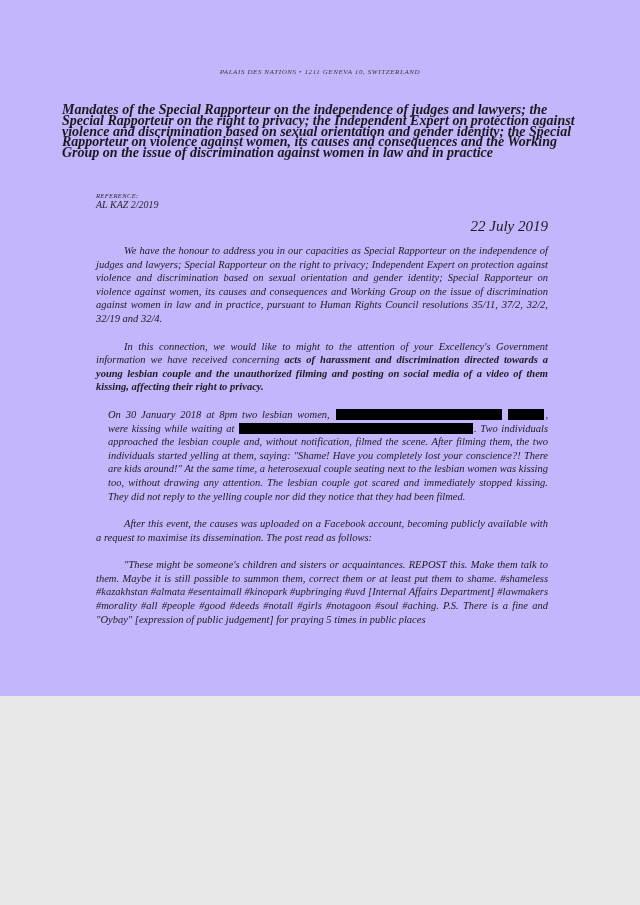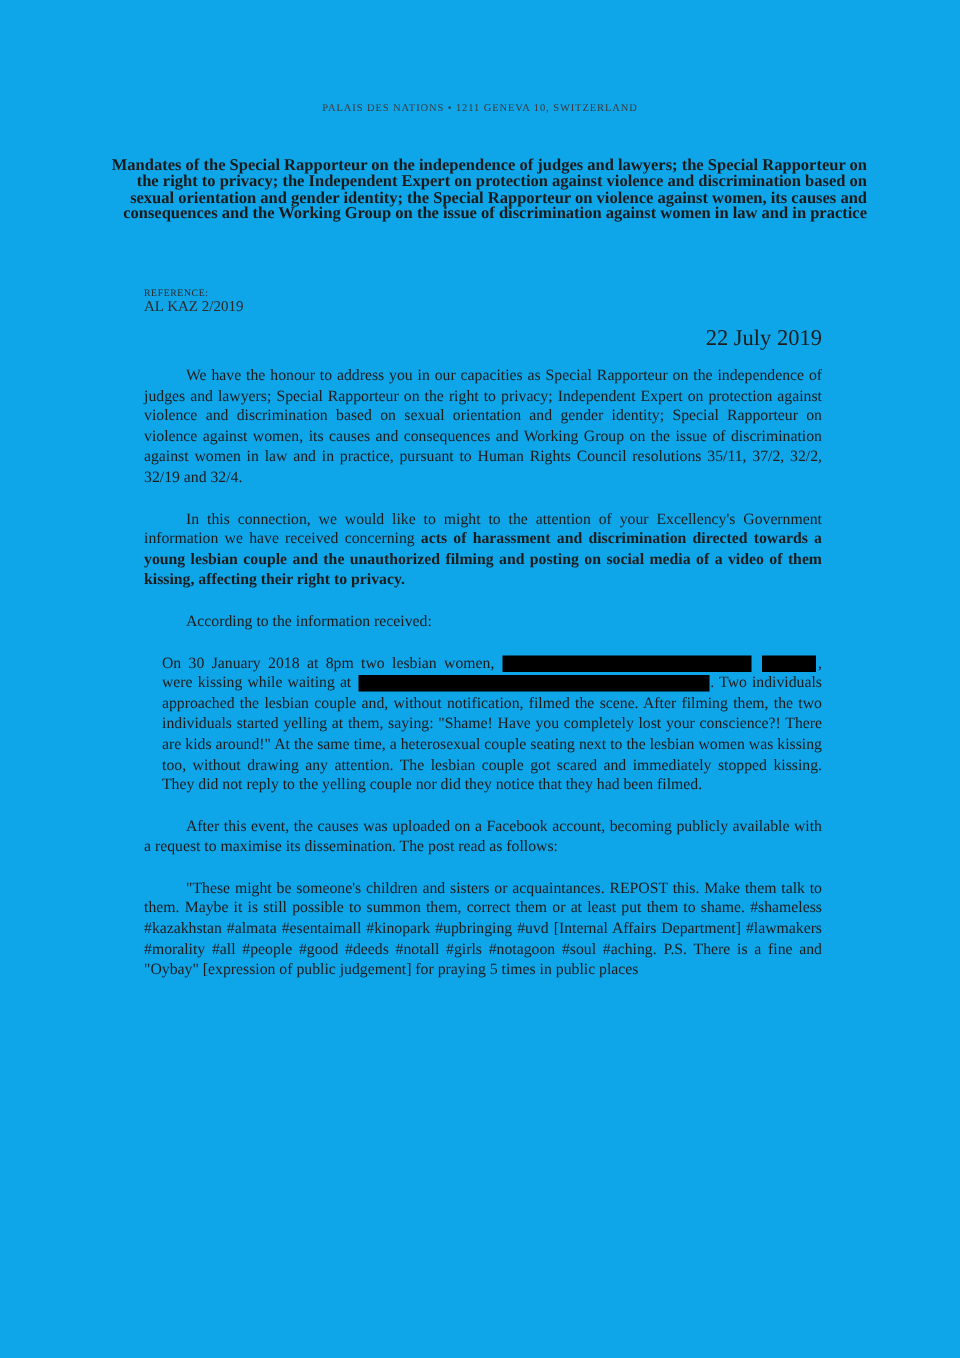--- a/index.html
+++ b/index.html
@@ -3,45 +3,46 @@
 <meta charset="utf-8">
 <style>
   html, body {
     margin: 0;
     padding: 0;
     background: #e8e8e8;
   }
   .page {
     position: relative;
     width: 640px;
-    height: 905px;
+    height: 696px;
     margin: 0 auto;
-    background: #0ea5e9;
+    background: #c4b5fd;
     font-family: "Liberation Serif", "DejaVu Serif", serif;
     color: #1c1c1c;
     overflow: hidden;
+    font-style: italic;
   }
   .letterhead {
     position: absolute;
     top: 68px;
     left: 0;
     right: 0;
     text-align: center;
     font-size: 7px;
     letter-spacing: 0.6px;
     color: #3a3a3a;
   }
   .mandates-title {
     position: absolute;
     top: 105px;
     left: 62px;
     width: 516px;
-    text-align: right;
+    text-align: left;
     font-weight: bold;
-    font-size: 11px;
+    font-size: 14px;
     line-height: 10.8px;
     color: #1a1a1a;
   }
   .reference {
     position: absolute;
     top: 192px;
     left: 96px;
     color: #2a2a2a;
   }
   .ref-label {
@@ -107,21 +108,20 @@
 
   <div class="date">22 July 2019</div>
 
   <div class="body">
 
 
     <p>We have the honour to address you in our capacities as Special Rapporteur on the independence of judges and lawyers; Special Rapporteur on the right to privacy; Independent Expert on protection against violence and discrimination based on sexual orientation and gender identity; Special Rapporteur on violence against women, its causes and consequences and Working Group on the issue of discrimination against women in law and in practice, pursuant to Human Rights Council resolutions 35/11, 37/2, 32/2, 32/19 and 32/4.</p>
 
     <p><span>In this connection, we would like to might to the attention of your Excellency's Government information we have received concerning </span><span class="bold">acts of harassment and discrimination directed towards a young lesbian couple and the unauthorized filming and posting on social media of a video of them kissing, affecting their right to privacy.</span></p>
 
-    <p>According to the information received:</p>
 
     <p class="block"><span>On 30 January 2018 at 8pm two lesbian women, </span><span class="redact r1"></span> <span class="redact r2"></span><span>, were kissing while waiting at </span><span class="redact r3"></span><span>. Two individuals approached the lesbian couple and, without notification, filmed the scene. After filming them, the two individuals started yelling at them, saying: "Shame! Have you completely lost your conscience?! There are kids around!" At the same time, a heterosexual couple seating next to the lesbian women was kissing too, without drawing any attention. The lesbian couple got scared and immediately stopped kissing. They did not reply to the yelling couple nor did they notice that they had been filmed.</span></p>
 
     <p>After this event, the causes was uploaded on a Facebook account, becoming publicly available with a request to maximise its dissemination. The post read as follows:</p>
 
     <p>"These might be someone's children and sisters or acquaintances. REPOST this. Make them talk to them. Maybe it is still possible to summon them, correct them or at least put them to shame. #shameless #kazakhstan #almata #esentaimall #kinopark #upbringing #uvd [Internal Affairs Department] #lawmakers #morality #all #people #good #deeds #notall #girls #notagoon #soul #aching. P.S. There is a fine and "Oybay" [expression of public judgement] for praying 5 times in public places</p>
 
   </div>
 </div>
 

